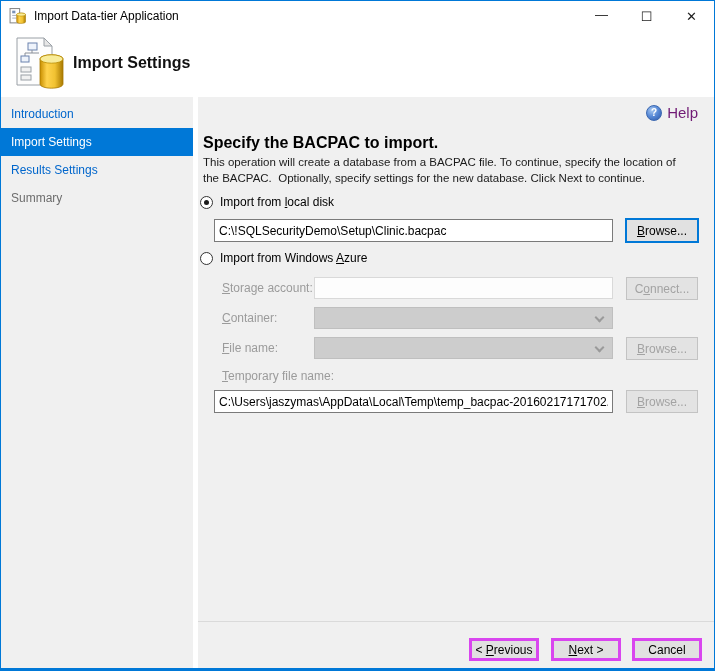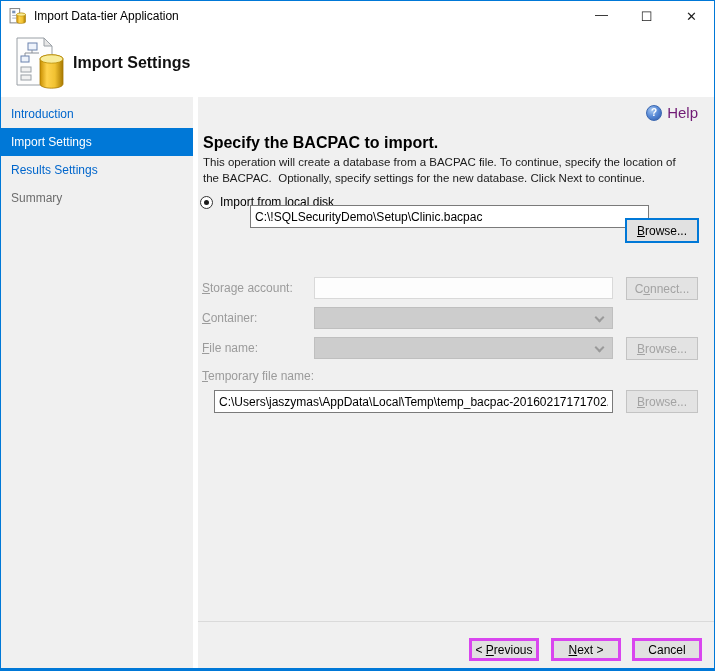--- a/index.html
+++ b/index.html
@@ -39,30 +39,30 @@
   .help-label { color:#701a75; font-size:15px; }
   .heading { position:absolute; left:5px; top:37px; font-weight:bold; font-size:16px; color:#000; white-space:nowrap; }
   .desc { position:absolute; left:5px; font-size:11.5px; color:#1a1a1a; white-space:pre; }
   .desc1 { top:59px; } .desc2 { top:75px; }
   .radio-row { position:absolute; left:2px; display:flex; align-items:center; gap:7px; font-size:12px; color:#000; cursor:default; }
   .radio1 { top:98px; } .radio2 { top:154px; }
   .radio { width:13px; height:13px; border:1px solid #333; border-radius:50%; background:#fff; position:relative; flex:0 0 auto; }
   .radio.checked::after { content:""; position:absolute; left:3px; top:3px; width:5px; height:5px; border-radius:50%; background:#1a1a1a; }
   .u { text-decoration: underline; }
   .tbox { position:absolute; height:23px; border:1px solid #7a7a7a; background:#fff; font-size:12px; padding:0 4px; color:#000; font-family:"Liberation Sans", sans-serif; }
-  #bacpac-input { left:16px; top:108px; width:399px;margin-left:36px; }
+  #bacpac-input { left:16px; top:122px; width:399px; }
   #temp-input { left:16px; top:293px; width:399px; }
   .btn { position:absolute; height:23px; width:72px; background:#e1e1e1; border:1px solid #adadad; font-size:12px; color:#000; font-family:"Liberation Sans", sans-serif; cursor:pointer; }
   .btn.focused { border:2px solid #0078d7; height:25px; width:74px; }
   .btn.disabled { color:#a3a3a3; border-color:#c3c3c3; background:#e3e3e3; cursor:default; }
   #browse-top { left:427px; top:121px; }
   #connect-btn { left:428px; top:180px; }
   #browse-file { left:428px; top:240px; }
   #browse-temp { left:428px; top:293px; }
-  .dlabel { position:absolute; left:4px; font-size:12px; color:#9b9b9b; white-space:nowrap; }
+  .dlabel { position:absolute; left:24px; font-size:12px; color:#9b9b9b; white-space:nowrap; }
   #storage-label { top:184px; } #container-label { top:214px; } #filename-label { top:244px;text-align:center; } #temp-label { top:272px; color:#9b9b9b; }
   .dis-input { position:absolute; left:116px; width:299px; height:22px; background:#fdfdfd; border:1px solid #d9d9d9; }
   #storage-input { top:180px; }
   .dropdown { position:absolute; left:116px; width:299px; height:22px; background:#cdcdcd; border:1px solid #bfbfbf; }
   #container-dd { top:210px; } #filename-dd { top:240px; }
   .chev { position:absolute; right:9px; top:6px; width:7px; height:7px; border-right:2px solid #9a9a9a; border-bottom:2px solid #9a9a9a; transform:rotate(45deg); }
   
   .footer-line { position:absolute; left:0; right:0; top:524px; height:1px; background:#dadada; }
   .foot-btn { position:absolute; top:541px; height:23px; width:70px; background:#e1e1e1; border:3px solid #d946ef; font-size:12px; color:#000; font-family:"Liberation Sans", sans-serif; cursor:pointer; }
   #btn-previous { left:271px; } #btn-next { left:353px; } #btn-cancel { left:434px; }
@@ -147,20 +147,24 @@
       <div class="desc desc1">This operation will create a database from a BACPAC file. To continue, specify the location of</div>
       <div class="desc desc2">the BACPAC.  Optionally, specify settings for the new database. Click Next to continue.</div>
 
       <div class="radio-row radio1">
         <span class="radio checked"></span>
         <span><span>Import from </span><span class="u">l</span><span>ocal disk</span></span>
       </div>
       <input class="tbox" id="bacpac-input" value="C:\!SQLSecurityDemo\Setup\Clinic.bacpac" style="">
       <button class="btn focused" id="browse-top"><span class="u">B</span><span>rowse...</span></button>
 
+      <div class="radio-row radio2">
+        <span class="radio"></span>
+        <span><span>Import from Windows </span><span class="u">A</span><span>zure</span></span>
+      </div>
 
       <div class="dlabel" id="storage-label"><span class="u">S</span><span>torage account:</span></div>
       <div class="dis-input" id="storage-input"></div>
       <button class="btn disabled" id="connect-btn"><span>C</span><span class="u">o</span><span>nnect...</span></button>
 
       <div class="dlabel" id="container-label"><span class="u">C</span><span>ontainer:</span></div>
       <div class="dropdown" id="container-dd">
           <span class="chev"></span>
         </div>
 

